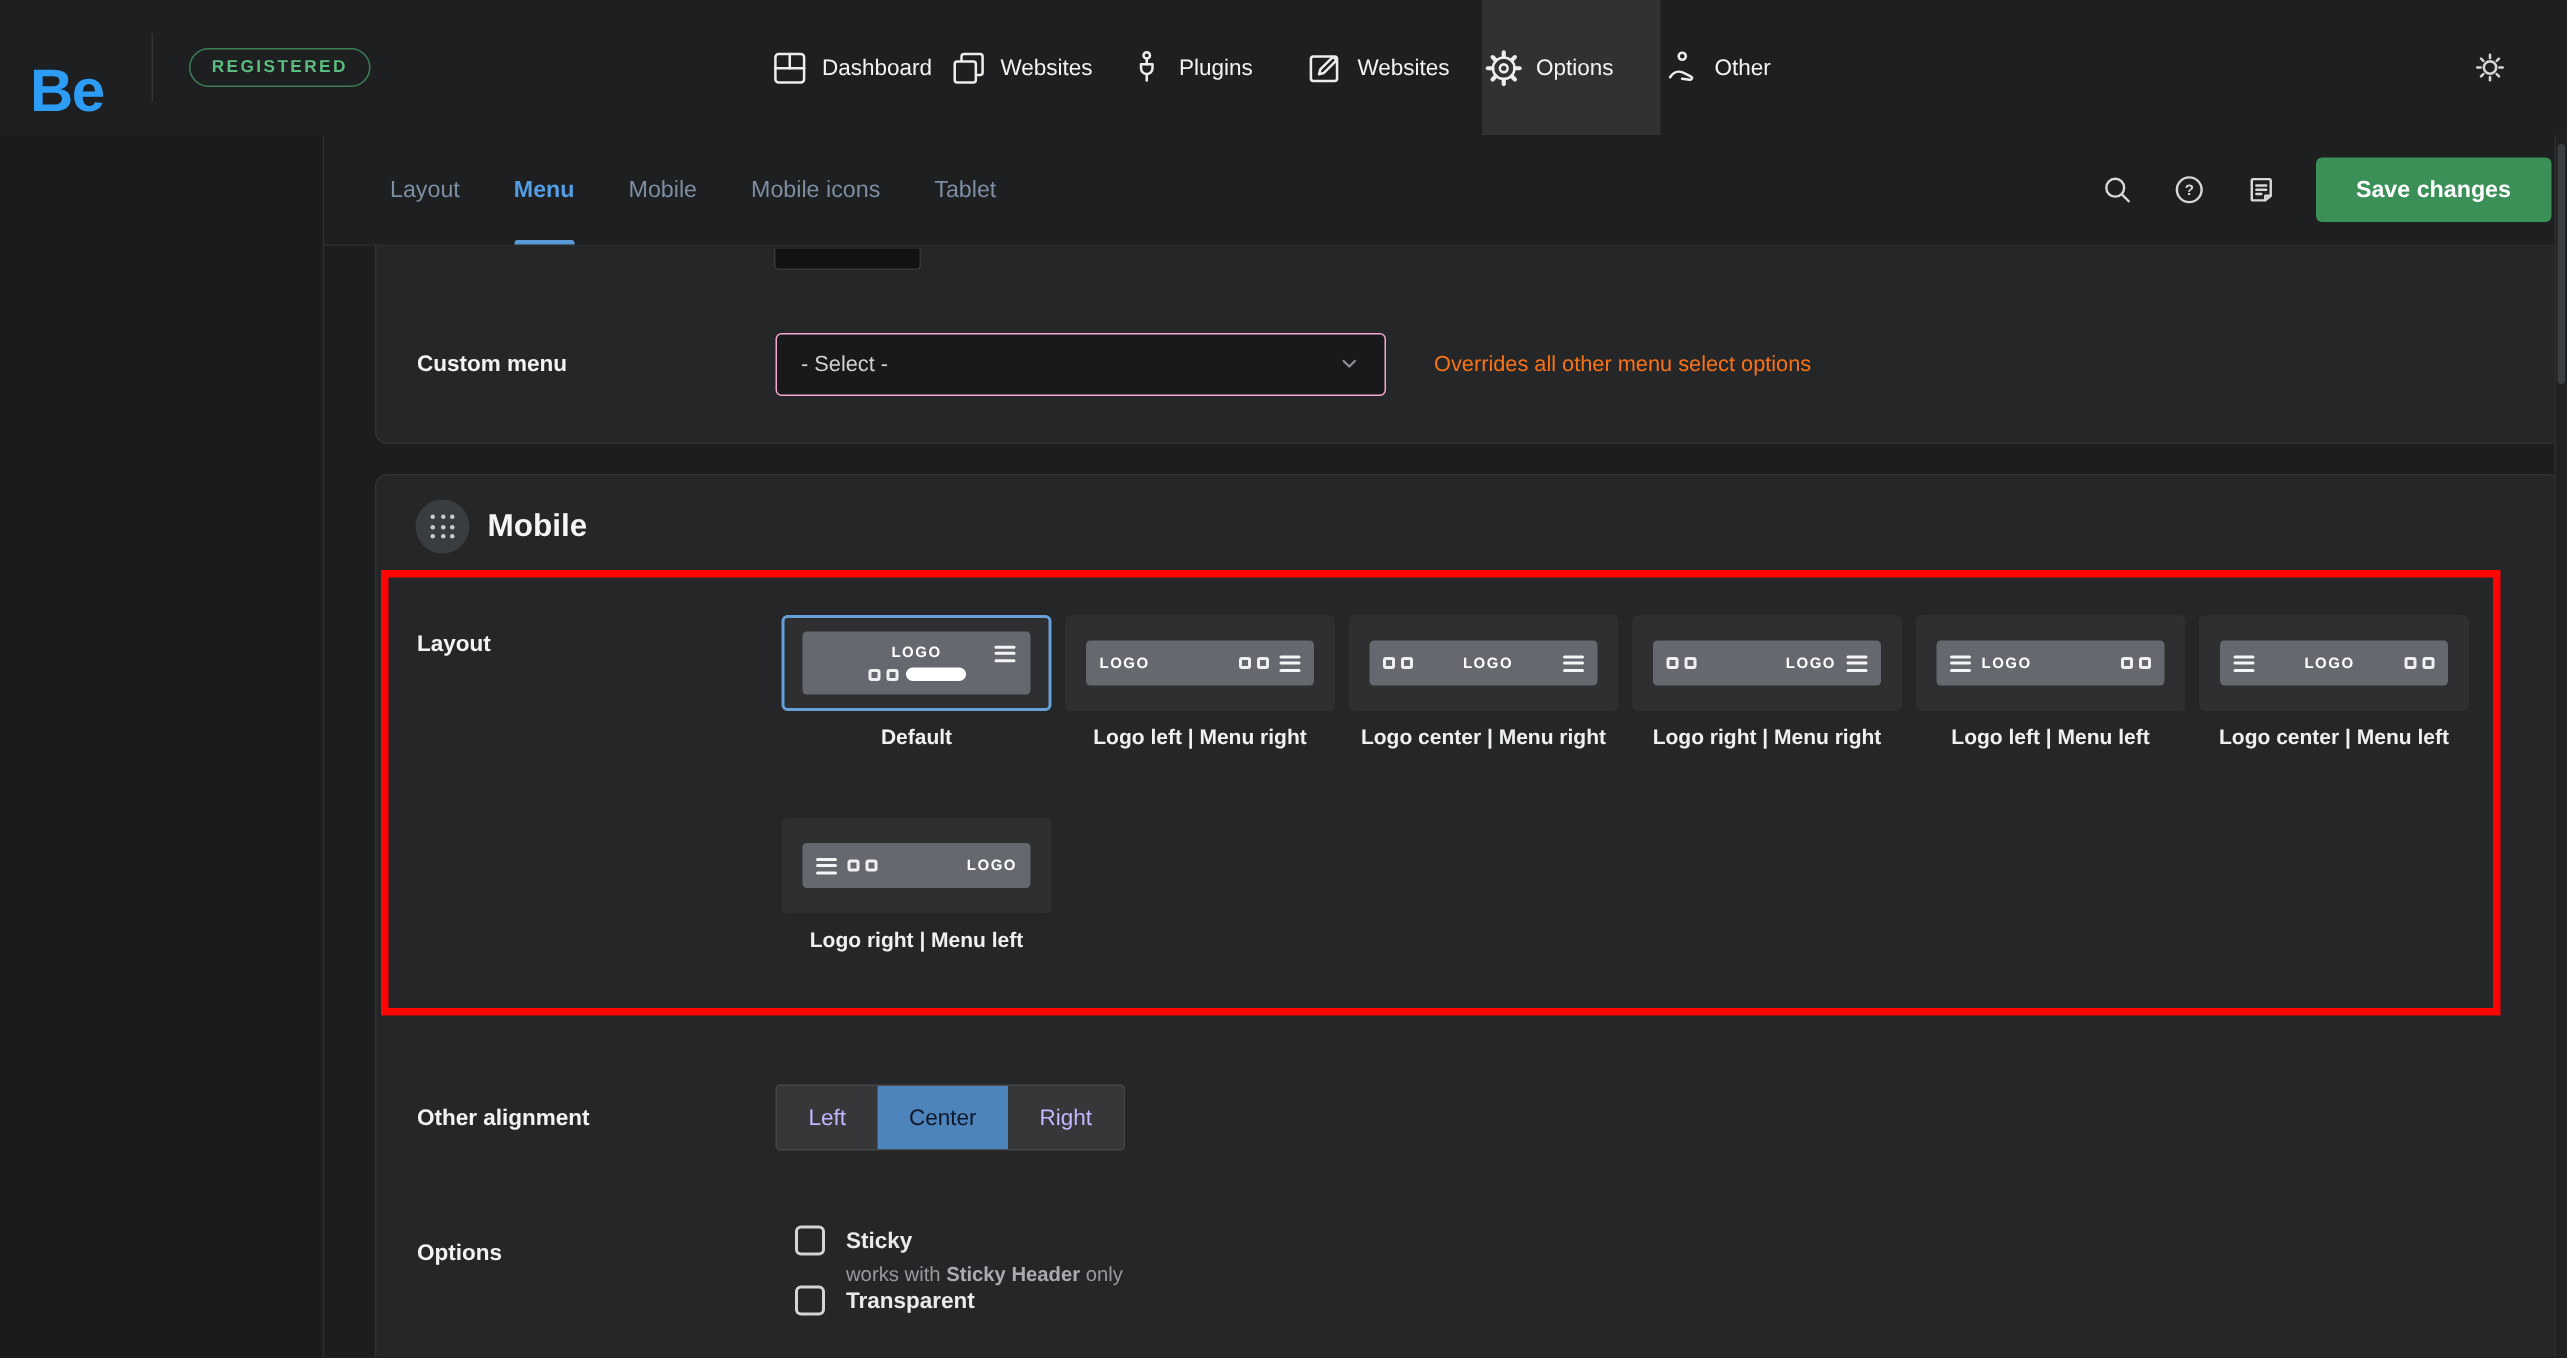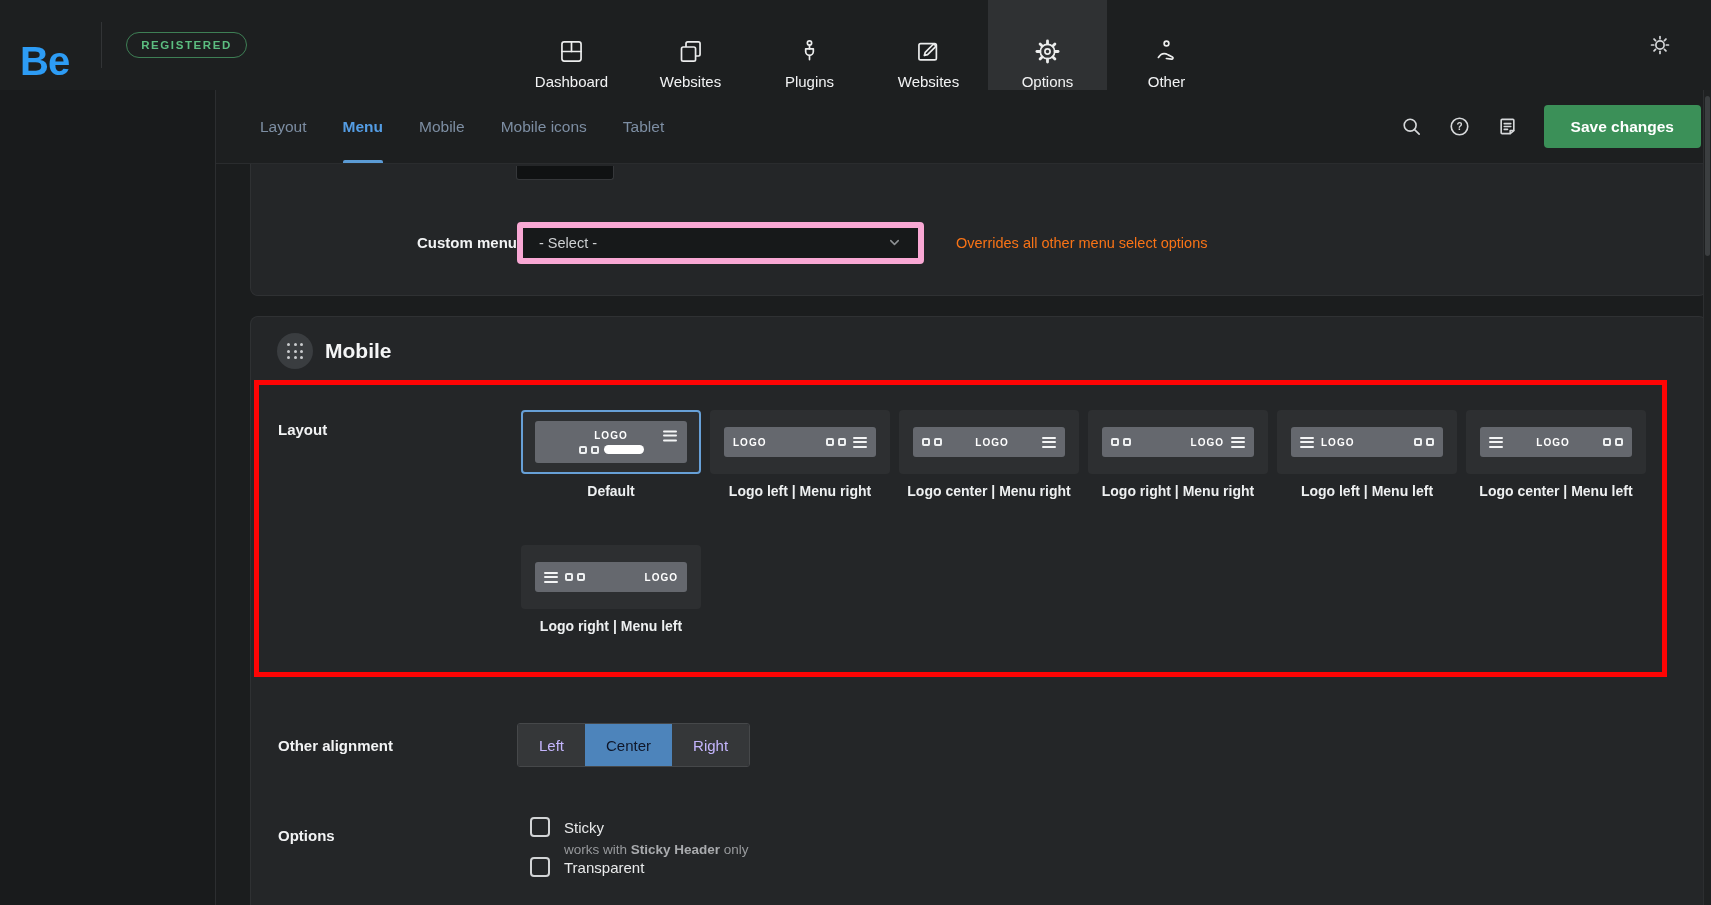--- a/index.html
+++ b/index.html
@@ -10,22 +10,22 @@
   }
   .page { position:relative; width:1711px; height:905px; }
 
   
   .topbar { position:relative; height:90px; background:#1d1f20; display:flex; align-items:center; }
   .logo { font-size:40px; font-weight:800; color:#2d9cf5; margin-left:20px; letter-spacing:-1px; cursor:pointer;margin-top:32px; }
   .logo-divider { width:1px; height:46px; background:#323436; margin-left:32px; }
   .badge { margin-left:24px; border:1px solid #3e7f55; color:#5cbd80; border-radius:15px;
            padding:6px 14px; font-size:11.5px; font-weight:bold; letter-spacing:1.6px; }
   .nav { position:absolute; left:512px; top:0; height:90px; display:flex; }
-  .nav-item { width:119px; height:90px; display:flex; flex-direction:column; align-items:center;
-              justify-content:flex-end; gap:8px; cursor:pointer; }
+  .nav-item { width:119px; height:90px; display:flex; flex-direction:row; align-items:center;
+              justify-content:flex-start; gap:8px; cursor:pointer; }
   .nav-item.active { background:#2f3133; }
   .nav-icon { width:28px; height:28px; display:flex; align-items:center; justify-content:center; }
   .nav-icon svg { width:27px; height:27px; stroke:#eceded; fill:none; stroke-width:1.5;
                   stroke-linecap:round; stroke-linejoin:round; }
   .nav-label { font-size:15px; color:#f2f3f4; }
   .sun-btn { position:absolute; right:38px; top:32px; width:26px; height:26px; cursor:pointer; }
   .sun-btn svg { width:26px; height:26px; stroke:#d4d6d8; fill:none; stroke-width:1.6; stroke-linecap:round; }
 
   
   .body-row { display:flex; height:815px; }
@@ -50,24 +50,24 @@
   .content { position:relative; flex:1; }
   .field-remnant { position:absolute; left:300px; top:2px; width:98px; height:14px;
                    background:#101213; border:1px solid #35373a; border-top:none; border-radius:0 0 3px 3px; }
   .panel { margin:0 4px 0 34px; background:#242628; border:1px solid #2f3133; }
   .panel-top { height:132px; border-top:none; border-radius:0 0 8px 8px; padding-top:26px; }
   .panel-mobile { margin-top:20px; border-bottom:none; border-radius:8px 8px 0 0;
                   min-height:589px; position:relative; }
 
   .row { display:flex; }
   .row-label { width:266px; padding-left:27px; font-size:15px; font-weight:bold; color:#f2f3f4; flex:none; }
-  .vcenter { align-items:center; height:100%;text-align:right; }
-
-  
-  .select { width:407px; height:42px; background:#17191a; border:6px solid #f9a8d4; border-radius:4px;
+  .vcenter { align-items:center; height:100%; }
+
+  
+  .select { width:407px; height:42px; background:#17191a; border:1px solid #f9a8d4; border-radius:4px;
             display:flex; align-items:center; padding:0 16px; cursor:pointer; }
   .select-value { font-size:14.5px; color:#cfd1d3; }
   .select .chev { margin-left:auto; width:15px; height:15px; }
   .hint-text { margin-left:32px; font-size:14.5px; color:#f97316; }
 
   
   .sec-head { display:flex; align-items:center; gap:12px; padding:16px 0 14px 26px; }
   .dots-circle { width:36px; height:36px; border-radius:50%; background:#3a3d40;
                  display:flex; align-items:center; justify-content:center; }
   .dots-grid { display:grid; grid-template-columns:repeat(3,3px); grid-auto-rows:3px; gap:3.5px; }
@@ -107,21 +107,21 @@
   .seg-btn { height:42px; padding:0 21px; display:flex; align-items:center; font-size:15px;
              color:#c4b5fd; background:#353739; cursor:pointer; }
   .seg-btn.active { background:#4d84bb; color:#0f172a; font-weight:500; }
 
   
   .options-row { margin-top:50px; }
   .options-row .row-label { padding-top:10px; }
   .check-group { padding-left:13px; }
   .check-row { display:flex; align-items:center; gap:14px; }
   .checkbox { width:20px; height:20px; border:2px solid #d2d4d6; border-radius:4px; background:transparent; cursor:pointer; flex:none; }
-  .check-label { font-size:15px; color:#e9eaeb; }
+  .check-label { font-size:15px; color:#e9eaeb;font-weight:bold; }
   .check-hint { margin:5px 0 0 34px; font-size:13.5px; color:#97999c; }
   .check-hint b { font-weight:bold; color:#a9abae; }
   .check-item + .check-item { }
 
   
   .scrollbar { position:absolute; right:0; top:90px; bottom:0; width:8px; background:#1f2122;
                border-left:1px solid #2c2e30; }
   .scroll-thumb { position:absolute; left:1px; right:1px; top:6px; height:160px; background:#3b3e40; border-radius:3px; }
 </style>
 </head>

